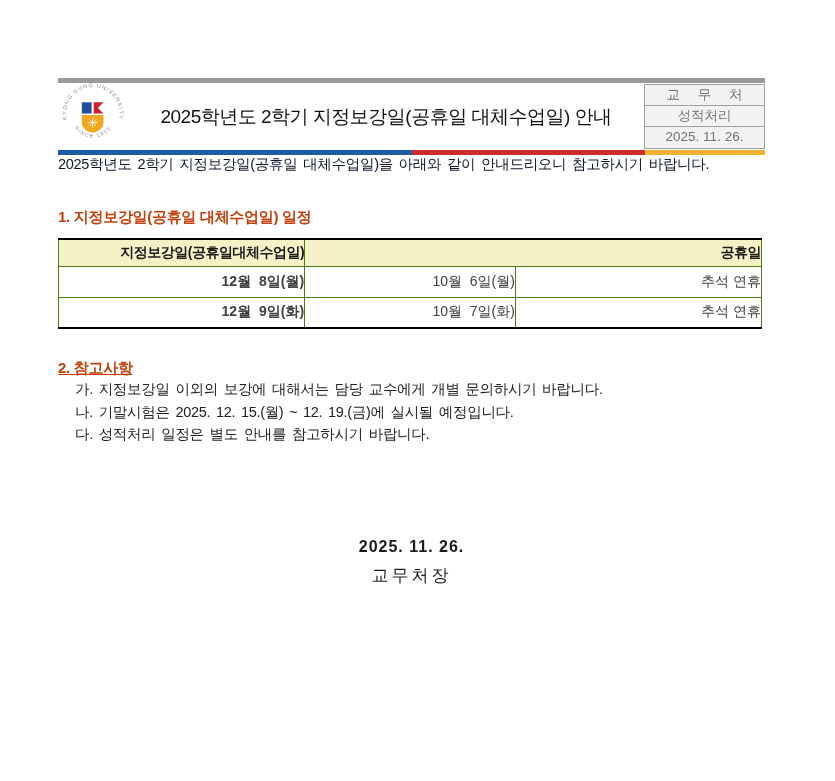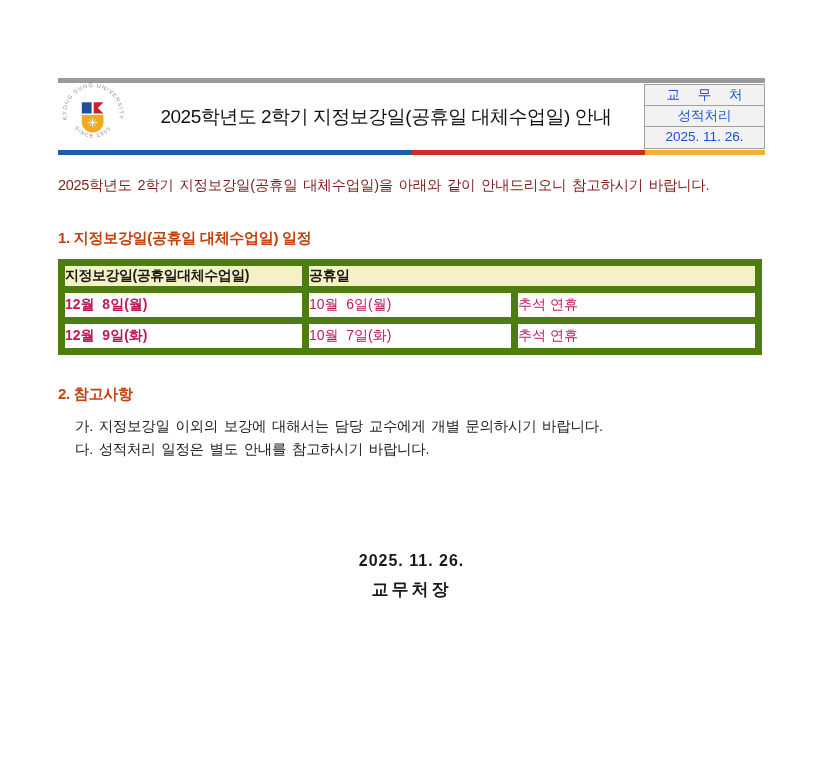--- a/index.html
+++ b/index.html
@@ -16,60 +16,60 @@
   .gray-bar { margin-top:78px; height:5px; background:#9a9a9a; }
   .header-row { display:flex; align-items:center; height:67px; }
   .logo-wrap { width:80px; display:flex; align-items:center; justify-content:flex-start; }
   .doc-title {
     flex:1; text-align:center;
     font-size:19px; font-weight:normal; color:#111;
     letter-spacing:-0.5px; padding-right:10px;
   }
   .info-box {
     width:121px; border:1px solid #9f9f9f; background:#f2f2f2;
-    font-size:13.5px; color:#1d4ed8; text-align:center;
+    font-size:13.5px; color:#737373; text-align:center;
   }
   .info-box .cell { height:21px; line-height:20px; border-bottom:1px solid #9f9f9f; white-space:pre; }
   .info-box .cell:last-child { border-bottom:none; }
   .info-box .cell.spread { letter-spacing:7px; text-indent:7px; }
   .tri-bar { height:5px; display:flex; }
   .tri-bar .b { width:50%; background:#1e5ca8; }
   .tri-bar .r { width:33%; background:#ce2b2b; }
   .tri-bar .y { width:17%; background:#f0b232; }
 
   
-  .intro { margin-top:21px; font-size:14.5px; color:#7f1d1d; letter-spacing:-0.3px; word-spacing:2px; }
+  .intro { font-size:14.5px; color:#0f172a; letter-spacing:-0.3px; word-spacing:2px; }
   .sec-heading { margin-top:34px; font-size:15px; font-weight:bold; color:#c2410c; letter-spacing:-0.3px; }
 
   
   table.schedule {
     margin-top:11px; width:704px; border-collapse:collapse;
     border-top:2.5px solid #000; border-bottom:2px solid #000;
     table-layout:fixed;
   }
   table.schedule th, table.schedule td {
-    border:7px solid #4d7c0f; text-align:left; white-space:pre;
+    border:1px solid #4d7c0f; text-align:right; white-space:pre;
     font-size:14px;
   }
   table.schedule th {
     background:#f5f1c6; height:27px; font-weight:bold; color:#1a1a1a; letter-spacing:-0.5px;
   }
-  table.schedule td { height:31px; color:#be185d; }
+  table.schedule td { height:31px; color:#404040; }
   td.makeup { color:#23278f; font-weight:bold; }
   .col-makeup { width:35%; } .col-date { width:30%; } .col-holiday { width:35%; }
 
   
   .notes { margin-top:30px; }
-  .notes .items { margin-top:11px; padding-left:17px; }
+  .notes .items { margin-top:0; padding-left:17px; }
   .notes .item { font-size:14.5px; color:#222; line-height:22.5px; letter-spacing:-0.3px; word-spacing:2px; }
 
   
   .footer { margin-top:92px; text-align:center; }
   .footer .f-date { font-size:16px; font-weight:bold; letter-spacing:1px; }
-  .footer .f-signer { margin-top:8px; font-size:17px; font-weight:bold; letter-spacing:3px; }
+  .footer .f-signer { margin-top:8px; font-size:17px; font-weight:normal; letter-spacing:3px; }
 
   
   .emblem { display:block; }
 </style>
 </head>
 <body>
 
 <div class="page">
 
   <div class="gray-bar"></div>
@@ -138,23 +138,24 @@
       </tr>
       <tr>
         <td class="makeup">12월  9일(화)</td>
         <td>10월  7일(화)</td>
         <td>추석 연휴</td>
       </tr>
     </tbody>
   </table>
 
   <div class="notes">
-    <div class="sec-heading" style="margin-top:4px;">2. 참고사항</div>
+    <div class="sec-heading" style="margin-top:4px;text-decoration:underline;">2. 참고사항</div>
     <div class="items">
       <div class="item">가. 지정보강일 이외의 보강에 대해서는 담당 교수에게 개별 문의하시기 바랍니다.</div>
+      <div class="item">나. 기말시험은 2025. 12. 15.(월) ~ 12. 19.(금)에 실시될 예정입니다.</div>
       <div class="item">다. 성적처리 일정은 별도 안내를 참고하시기 바랍니다.</div>
     </div>
   </div>
 
   <div class="footer">
     <div class="f-date">2025. 11. 26.</div>
     <div class="f-signer">교무처장</div>
   </div>
 
 </div>

